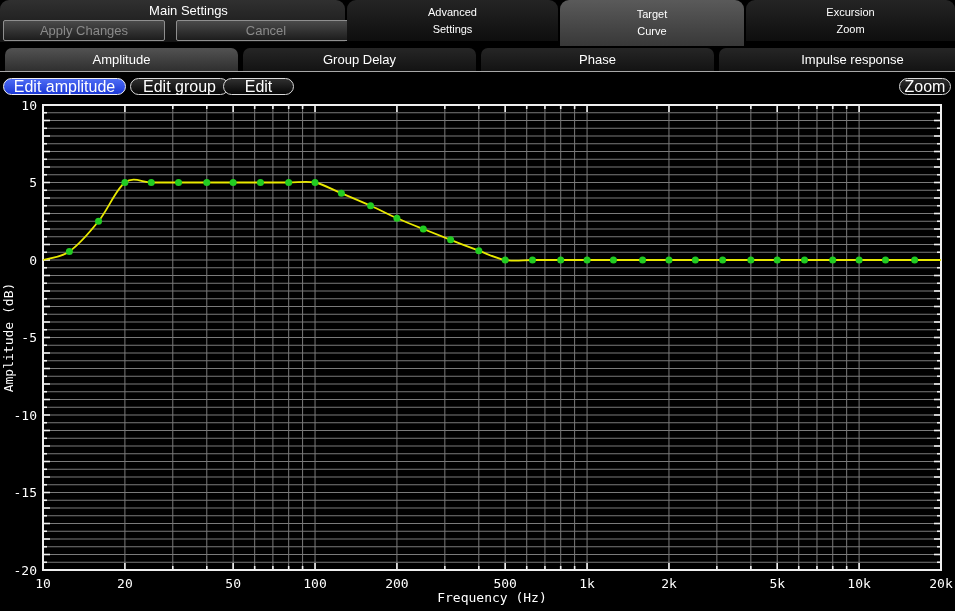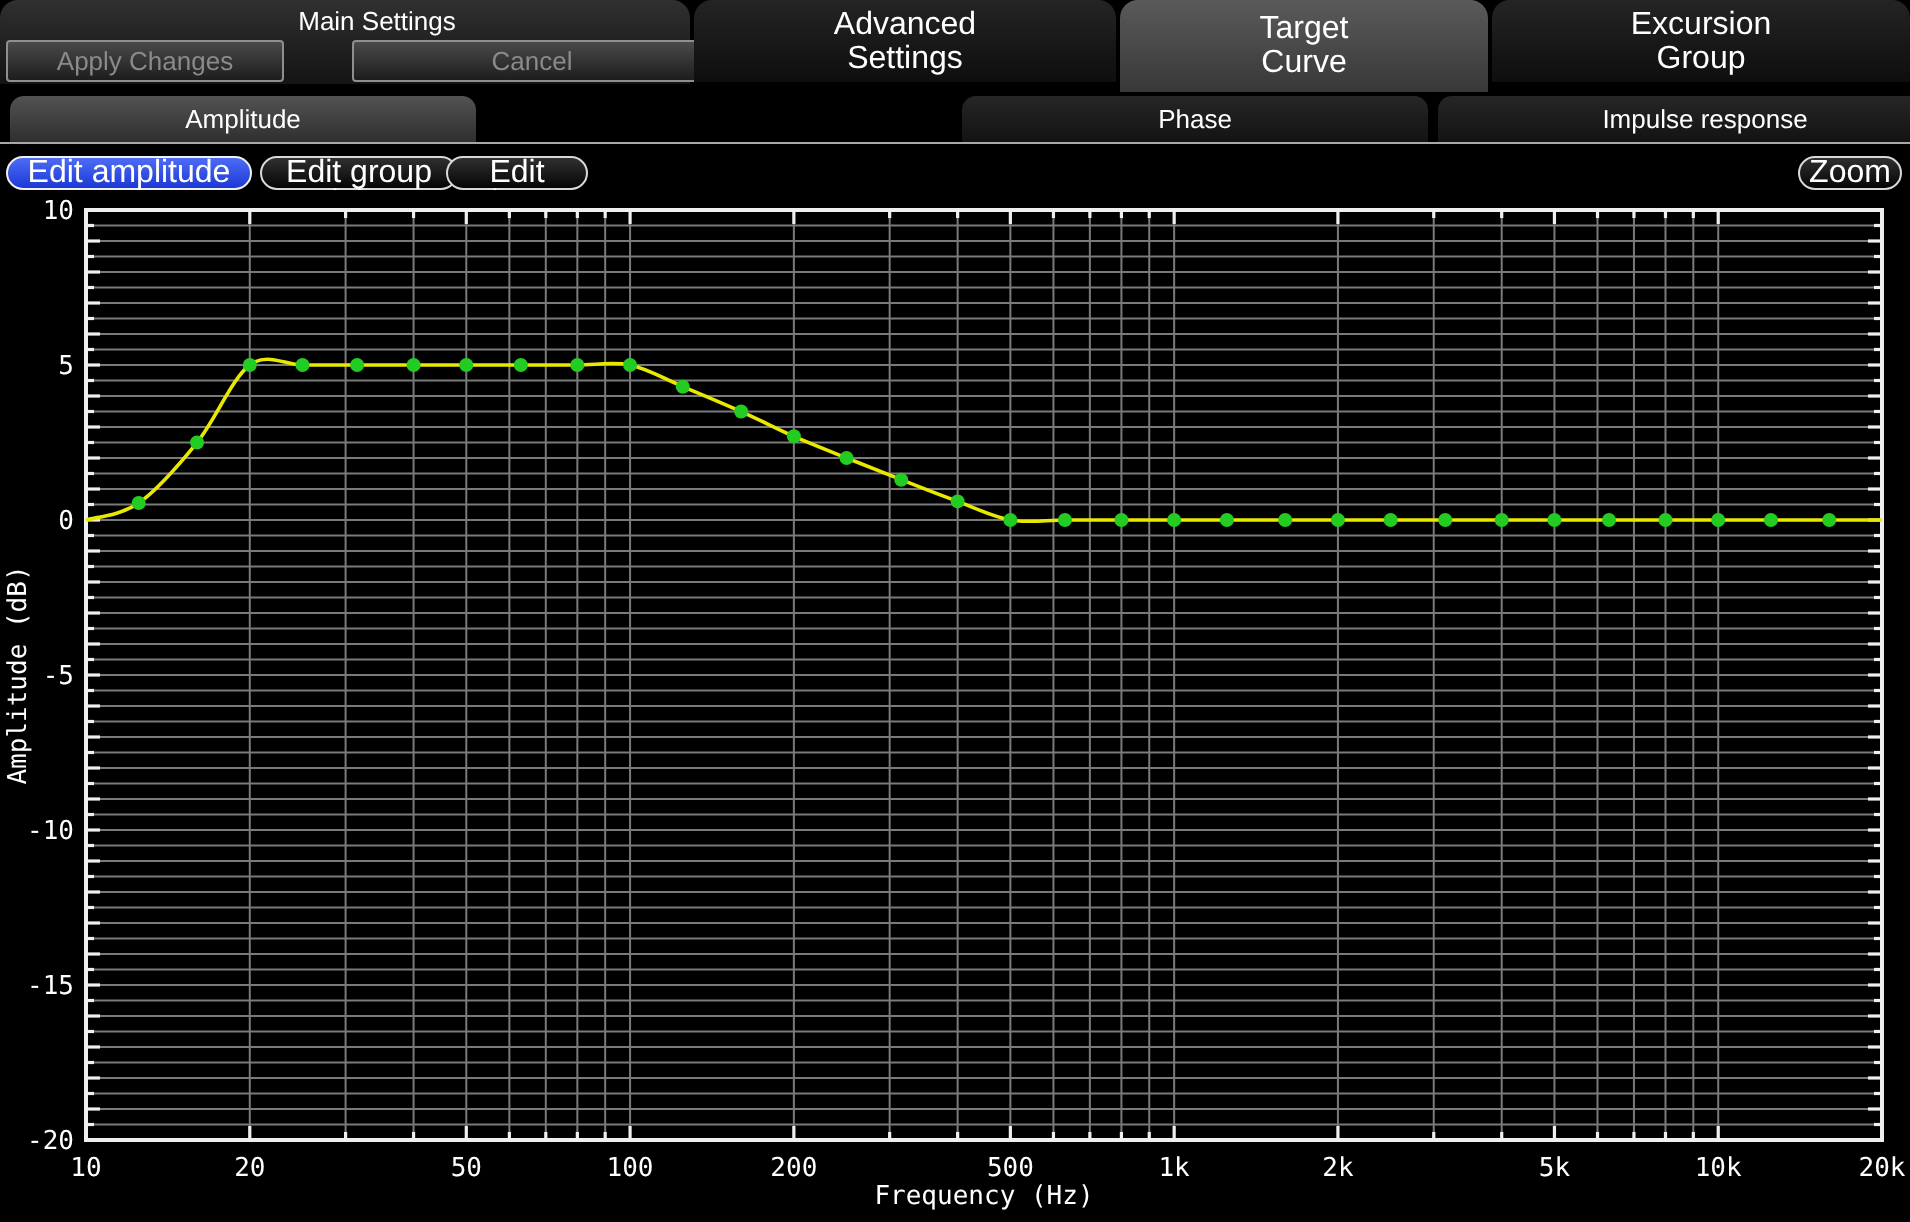--- a/index.html
+++ b/index.html
@@ -8,25 +8,25 @@
 
   
   .row1{position:absolute;top:0;left:0;width:955px;height:47px;}
   .panel-main{position:absolute;left:0;top:0;width:345px;height:42px;
     background:linear-gradient(#303030,#141414);border-radius:9px 9px 0 0;}
   .panel-main .title{position:absolute;top:3px;left:16px;width:100%;text-align:center;
     color:#fff;font-size:13px;}
   .btn{position:absolute;top:20px;height:21px;box-sizing:border-box;
     background:linear-gradient(#4a4a4a,#1d1d1d);border:1px solid #8f8f8f;
     color:#8a8a8a;font-size:13px;text-align:center;line-height:19px;border-radius:2px;}
-  .btn.apply{left:3px;width:139px;text-align:center;}
+  .btn.apply{left:3px;width:162px;text-align:center;}
   .btn.cancel{left:176px;width:180px;}
 
   .mtab{position:absolute;top:0;height:41px;border-radius:9px 9px 0 0;
-    background:linear-gradient(#242424,#0e0e0e);color:#fff;font-size:16px;
+    background:linear-gradient(#242424,#0e0e0e);color:#fff;font-size:11px;
     display:flex;align-items:center;justify-content:center;text-align:center;
     white-space:pre-line;line-height:17px;}
   .mtab.adv{left:347px;width:211px;}
   .mtab.target{left:560px;width:184px;height:46px;
     background:linear-gradient(#5a5a5a,#383838);}
   .mtab.excur{left:746px;width:209px;}
 
   
   .row2{position:absolute;top:48px;left:0;width:955px;height:25px;}
   .row2 .baseline{position:absolute;top:23px;left:0;width:955px;height:1px;
@@ -62,26 +62,27 @@
   <div class="panel-main">
     <div class="title">Main Settings</div>
     <div class="btn apply">Apply Changes</div>
     <div class="btn cancel">Cancel</div>
   </div>
   <div class="mtab adv">Advanced
 Settings</div>
   <div class="mtab target">Target
 Curve</div>
   <div class="mtab excur">Excursion
-Group</div>
+Zoom</div>
 </div>
 
 <div class="row2">
   <div class="baseline"></div>
   <div class="vtab t0 selected">Amplitude</div>
+  <div class="vtab t1">Group Delay</div>
   <div class="vtab t2">Phase</div>
   <div class="vtab t3">Impulse response</div>
 </div>
 
 <div class="row3">
   <div class="pill p0 active">Edit amplitude only</div>
   <div class="pill p1">Edit group delay</div>
   <div class="pill p2">Edit phase</div>
   <div class="pill zoom">Zoom</div>
 </div>

